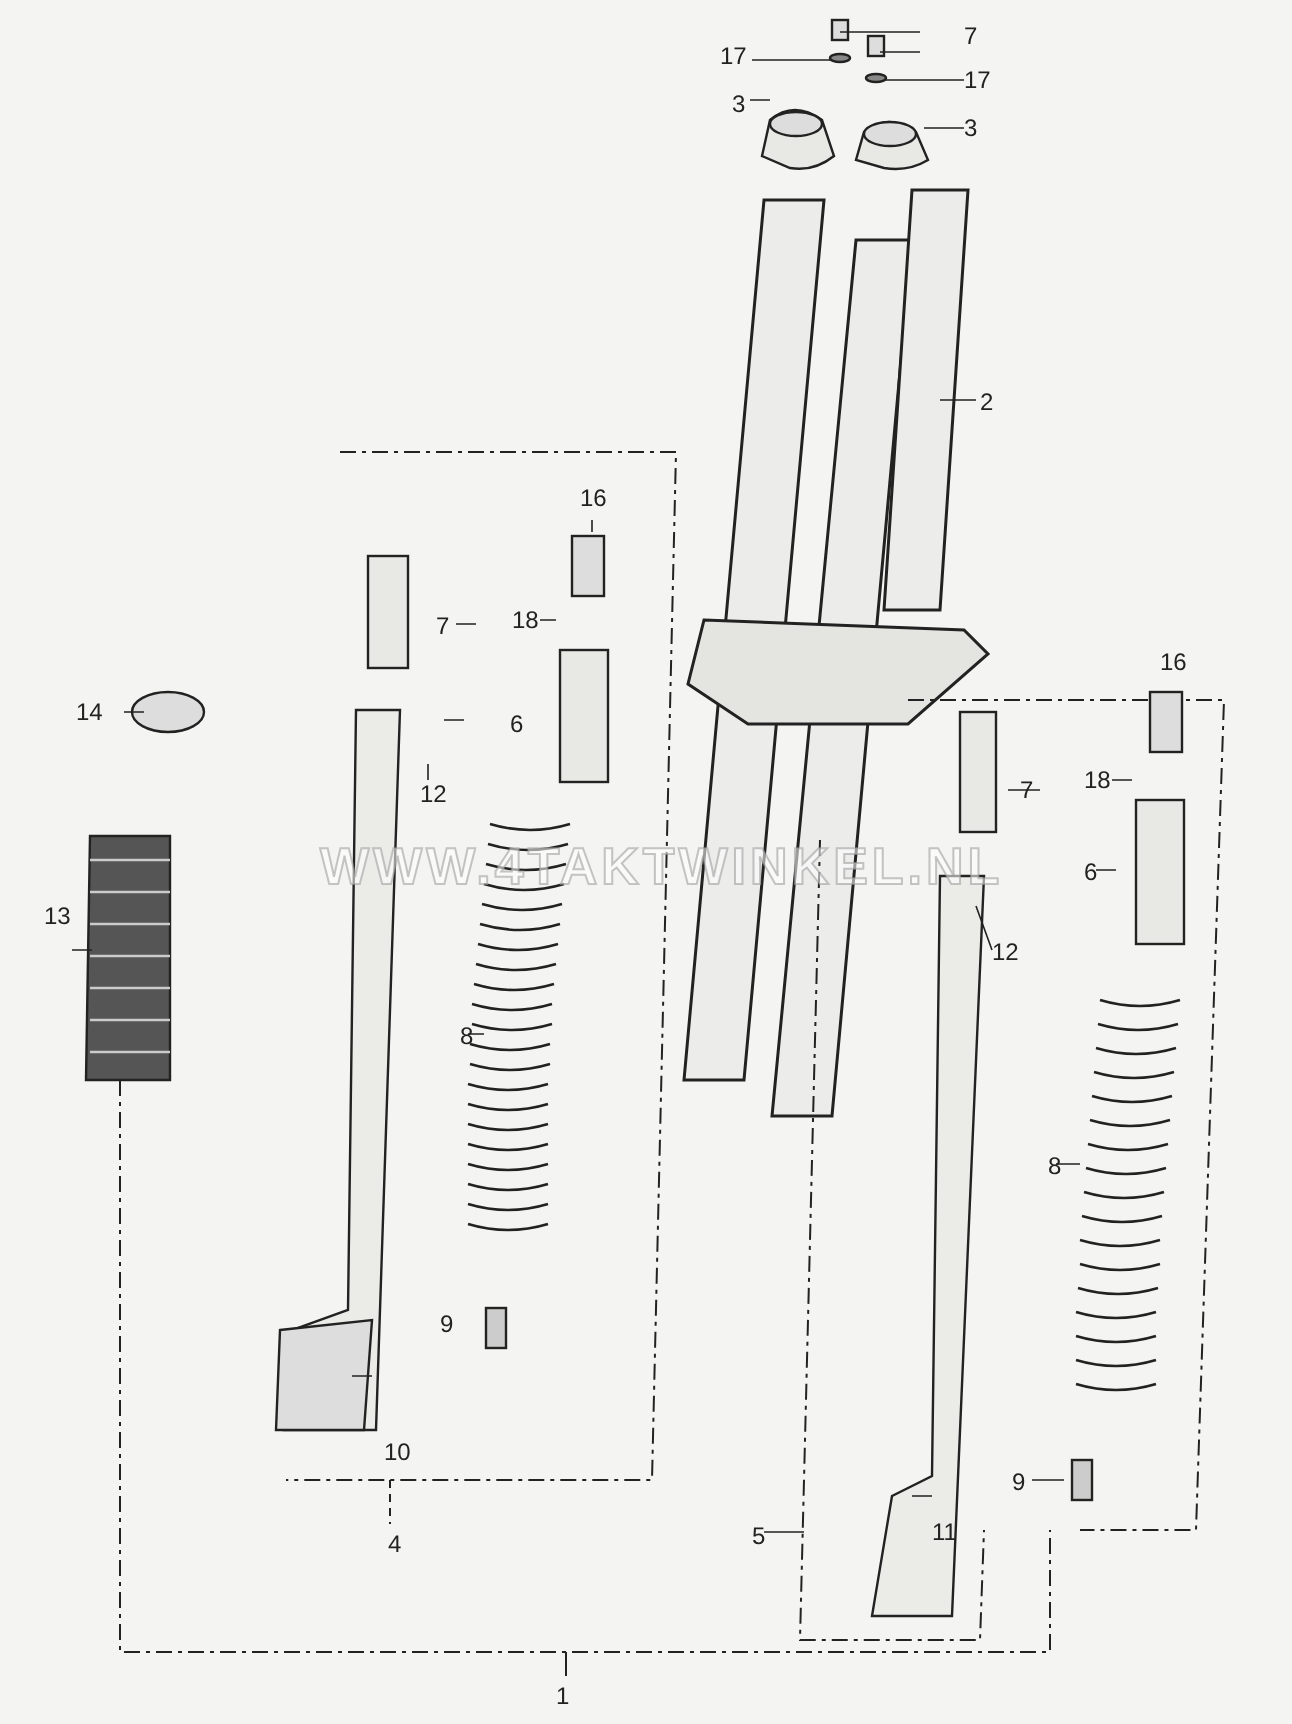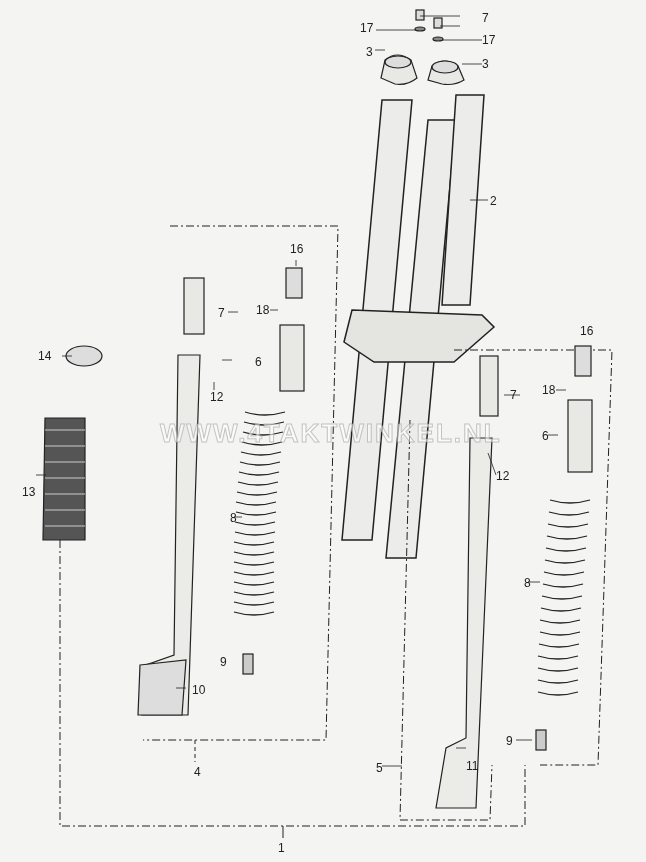--- a/index.html
+++ b/index.html
@@ -91,23 +91,23 @@
     <div class="lbl" style="left: 218px; top: 307px;">7</div>
     <div class="lbl" style="left: 256px; top: 304px;">18</div>
     <div class="lbl" style="left: 38px; top: 350px;">14</div>
     <div class="lbl" style="left: 255px; top: 356px;">6</div>
     <div class="lbl" style="left: 210px; top: 391px;">12</div>
     <div class="lbl" style="left: 580px; top: 325px;">16</div>
     <div class="lbl" style="left: 542px; top: 384px;">18</div>
     <div class="lbl" style="left: 510px; top: 389px;">7</div>
     <div class="lbl" style="left: 542px; top: 430px;">6</div>
     <div class="lbl" style="left: 496px; top: 470px;">12</div>
-    <div class="lbl" style="left: 22px; top: 486px;">13</div>
+    <div class="lbl" style="left: 22px; top: 452px;">13</div>
     <div class="lbl" style="left: 230px; top: 512px;">8</div>
     <div class="lbl" style="left: 524px; top: 577px;">8</div>
     <div class="lbl" style="left: 220px; top: 656px;">9</div>
-    <div class="lbl" style="left: 192px; top: 684px;">10</div>
+    <div class="lbl" style="left: 192px; top: 720px;">10</div>
     <div class="lbl" style="left: 506px; top: 735px;">9</div>
     <div class="lbl" style="left: 466px; top: 744px; margin-top: 16px;">11</div>
     <div class="lbl" style="left: 194px; top: 766px;">4</div>
     <div class="lbl" style="left: 376px; top: 762px;">5</div>
     <div class="lbl" style="left: 278px; top: 842px;">1</div>
   </div>
 
 </body></html>

